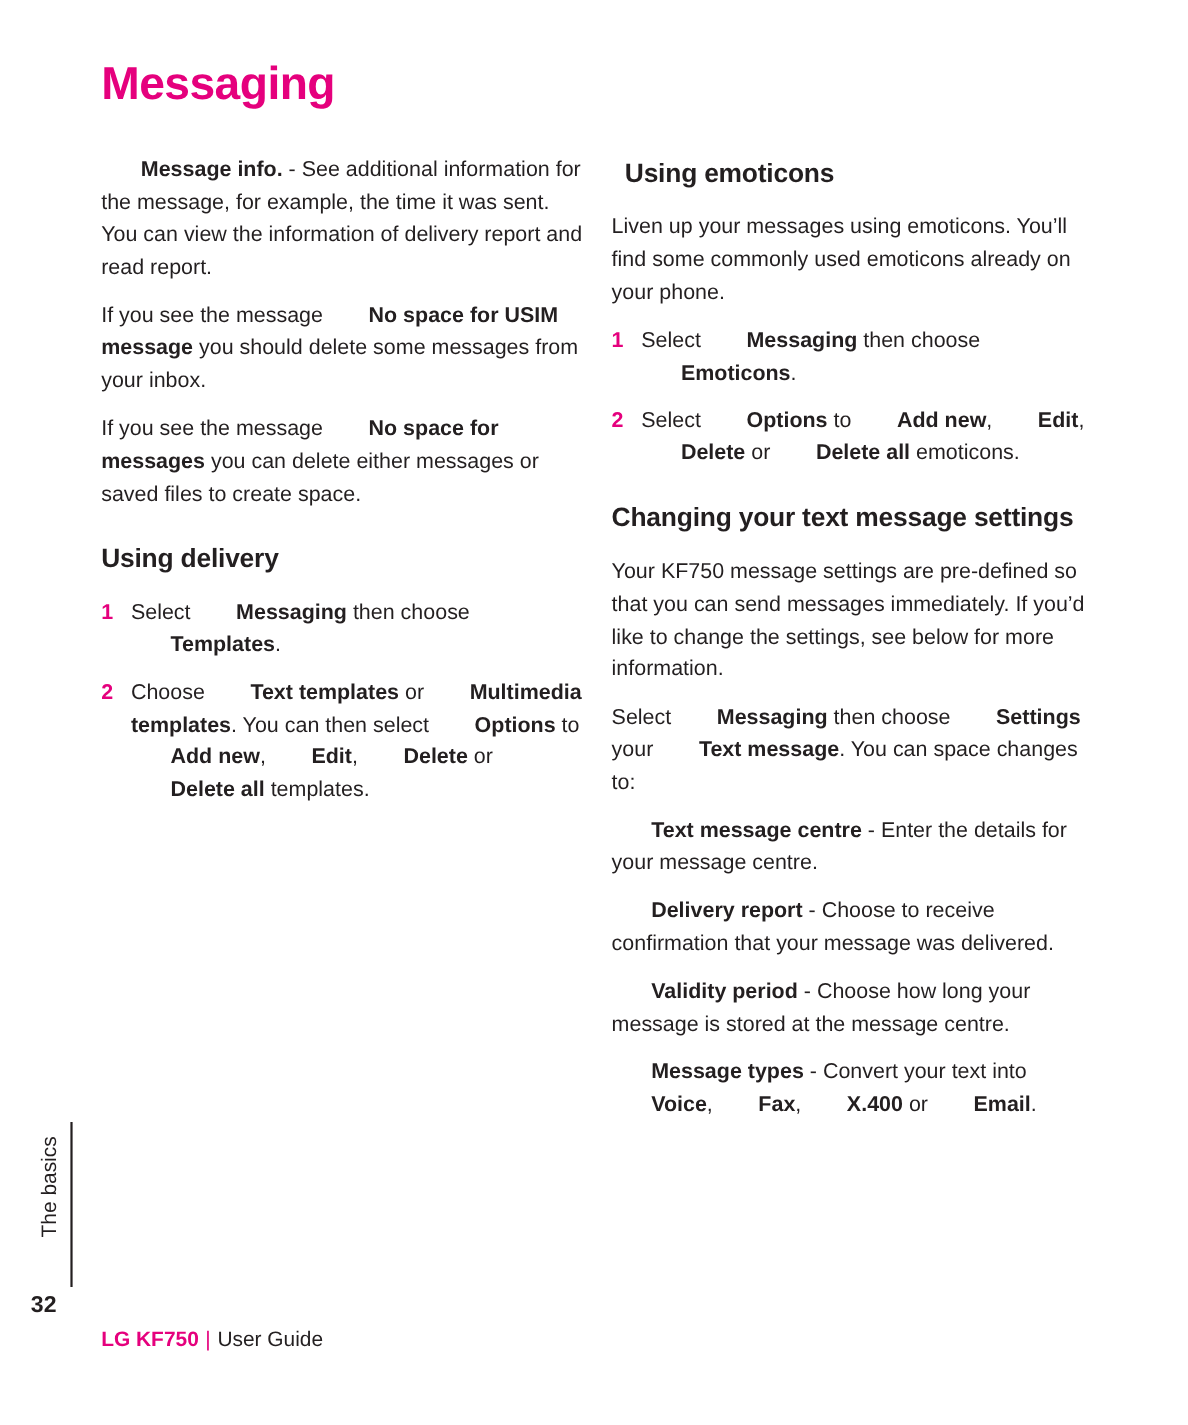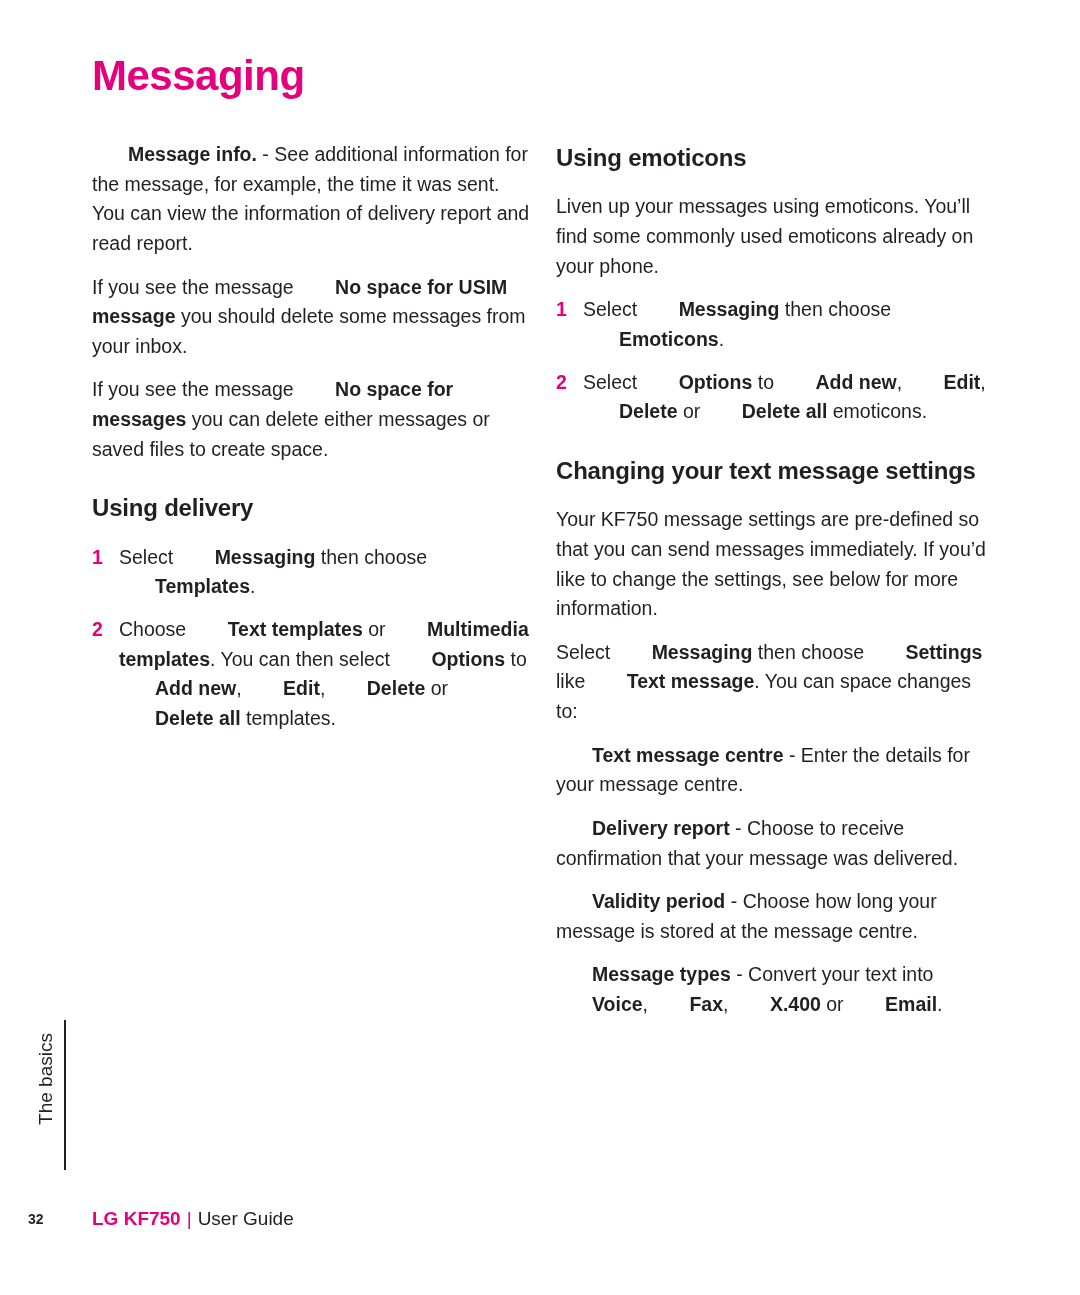--- a/index.html
+++ b/index.html
@@ -47,20 +47,21 @@
     text-align: left;
   }
   h2 {
     font-size: 24px;
     font-weight: bold;
     margin: 26px 0 16px 0;
     letter-spacing: -0.2px;
   }
   h2.first {
     margin-top: 0;
+    margin-left: 12px;
   }
   b { font-weight: bold; margin-left: 36px; }
   .step {
     position: relative;
     padding-left: 27px;
     margin: 0 0 13px 0;
   }
   .step .num {
     position: absolute;
     left: 0;
@@ -84,24 +85,23 @@
     text-align: center;
     transform: rotate(-90deg);
     font-size: 19px;
     color: #231f20;
     white-space: nowrap;
   }
   .page-number {
     position: absolute;
     left: 28px;
     top: 1175px;
-    font-size: 14px;
-    font-weight: bold;
-    color: #231f20;
-    margin-top: 36px;
+    font-size: 21px;
+    font-weight: bold;
+    color: #231f20;
   }
   .footer {
     position: absolute;
     left: 92px;
     top: 1208px;
     font-size: 19px;
   }
   .footer .brand {
     color: #e5007d;
     font-weight: bold;
@@ -164,21 +164,21 @@
     <div class="step">
       <span class="num">2</span>
       <span>Select </span><b>Options</b><span> to </span><b>Add new</b><span>, </span><b>Edit</b><span>, </span><b>Delete</b><span> or </span><b>Delete all</b><span> emoticons.</span>
     </div>
 
     <h2>Changing your text message settings</h2>
 
     <p>Your KF750 message settings are pre-defined so that you can send messages immediately. If you’d like to change the settings, see below for more information.</p>
 
     <p>
-      <span>Select </span><b>Messaging</b><span> then choose </span><b>Settings</b><span> like </span><b>Text message</b><span>. You can space changes to:</span>
+      <span>Select </span><b>Messaging</b><span> then choose </span><b>Settings</b><span> your </span><b>Text message</b><span>. You can space changes to:</span>
     </p>
 
     <p>
       <b>Text message centre</b><span> - Enter the details for your message centre.</span>
     </p>
 
     <p>
       <b>Delivery report</b><span> - Choose to receive confirmation that your message was delivered.</span>
     </p>
 

